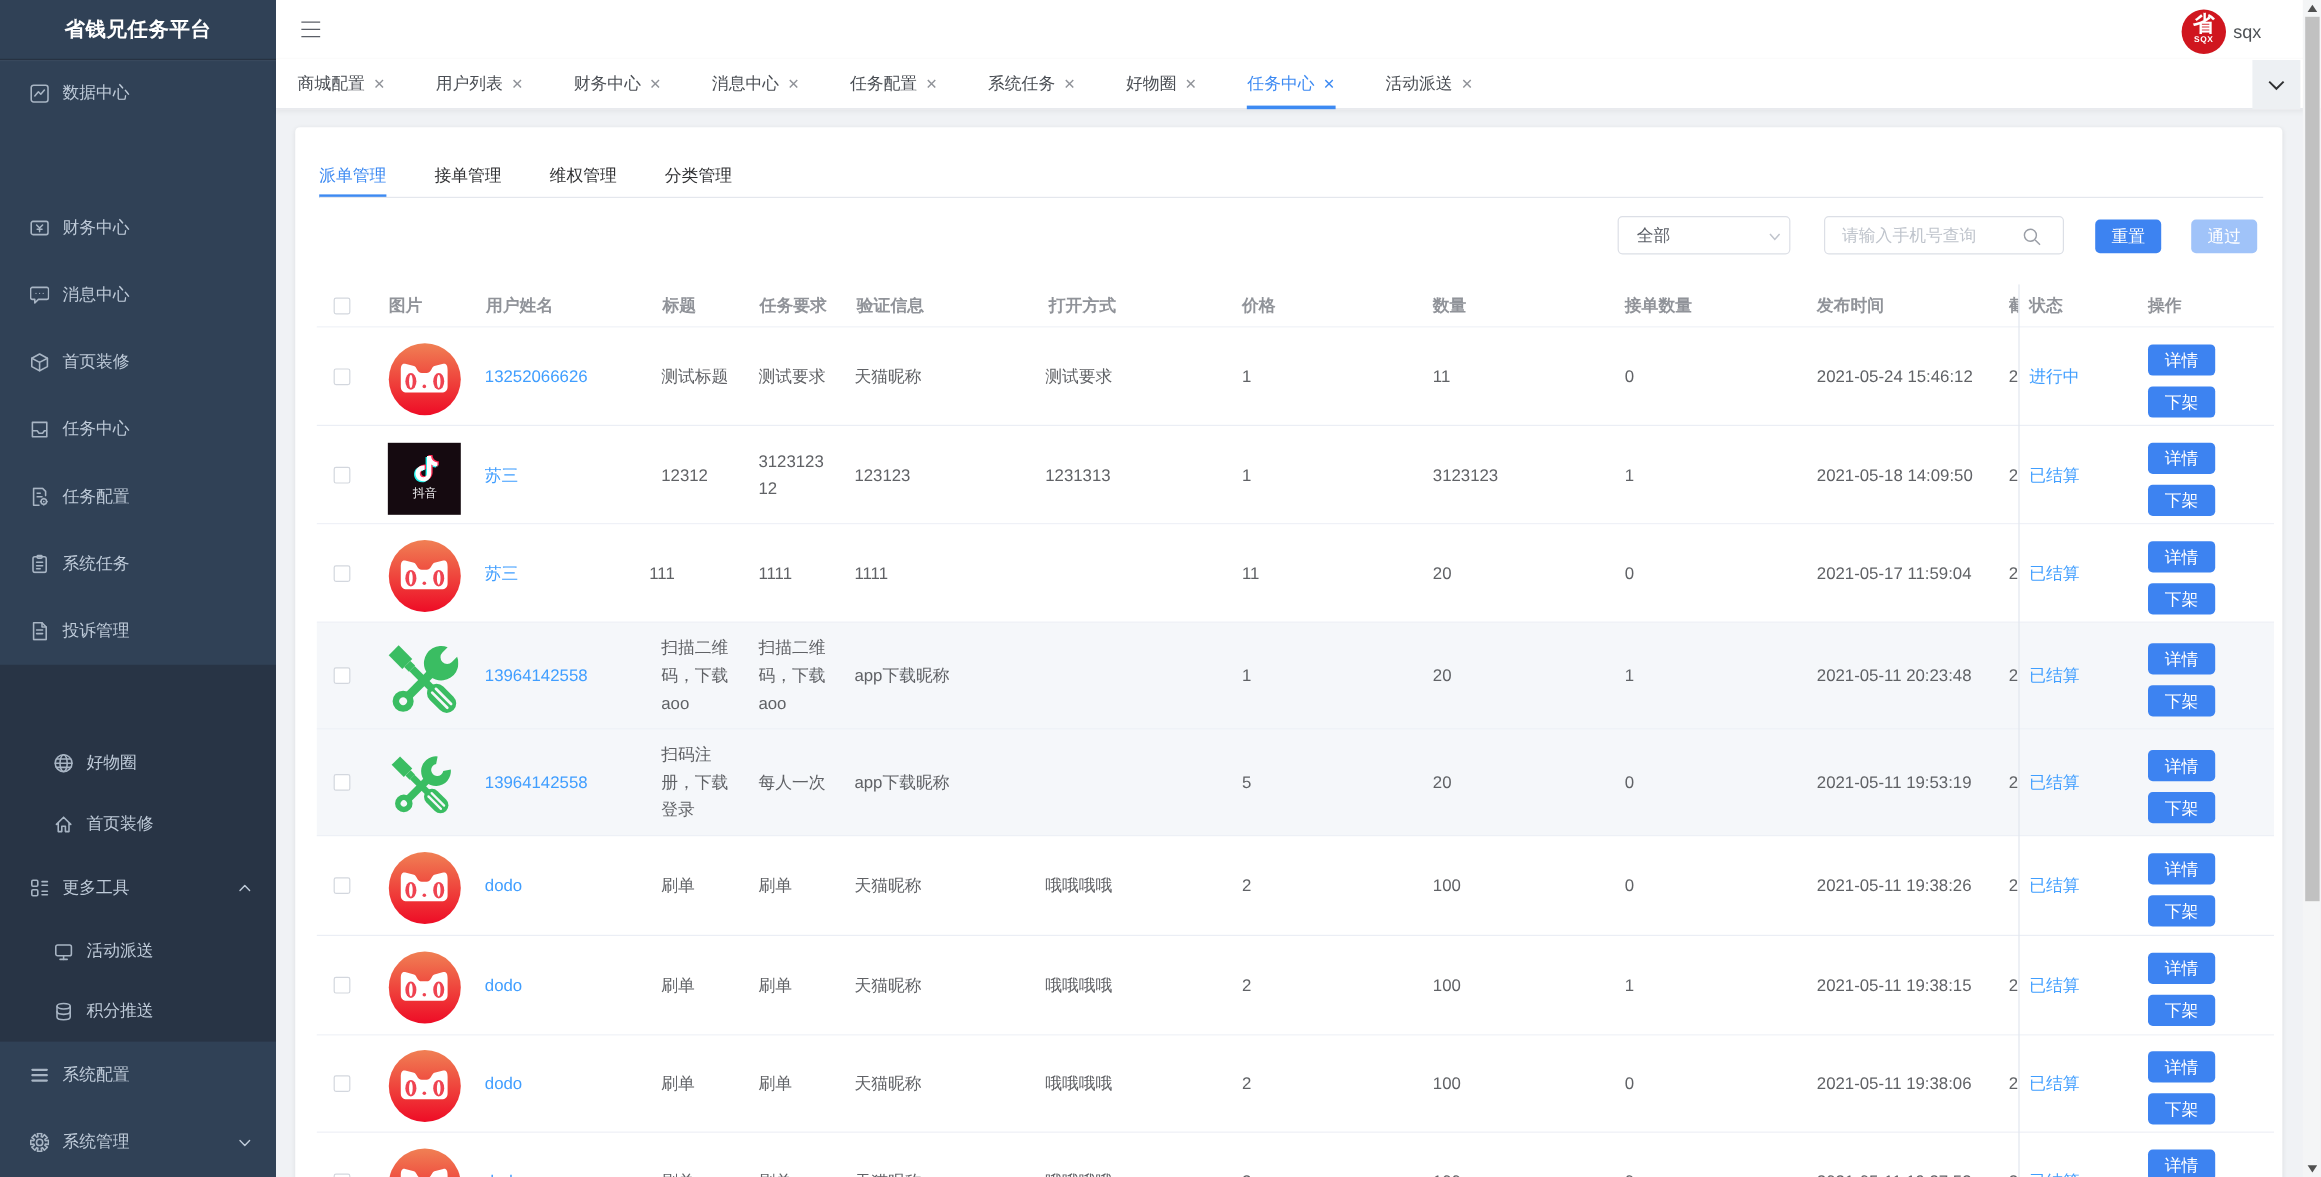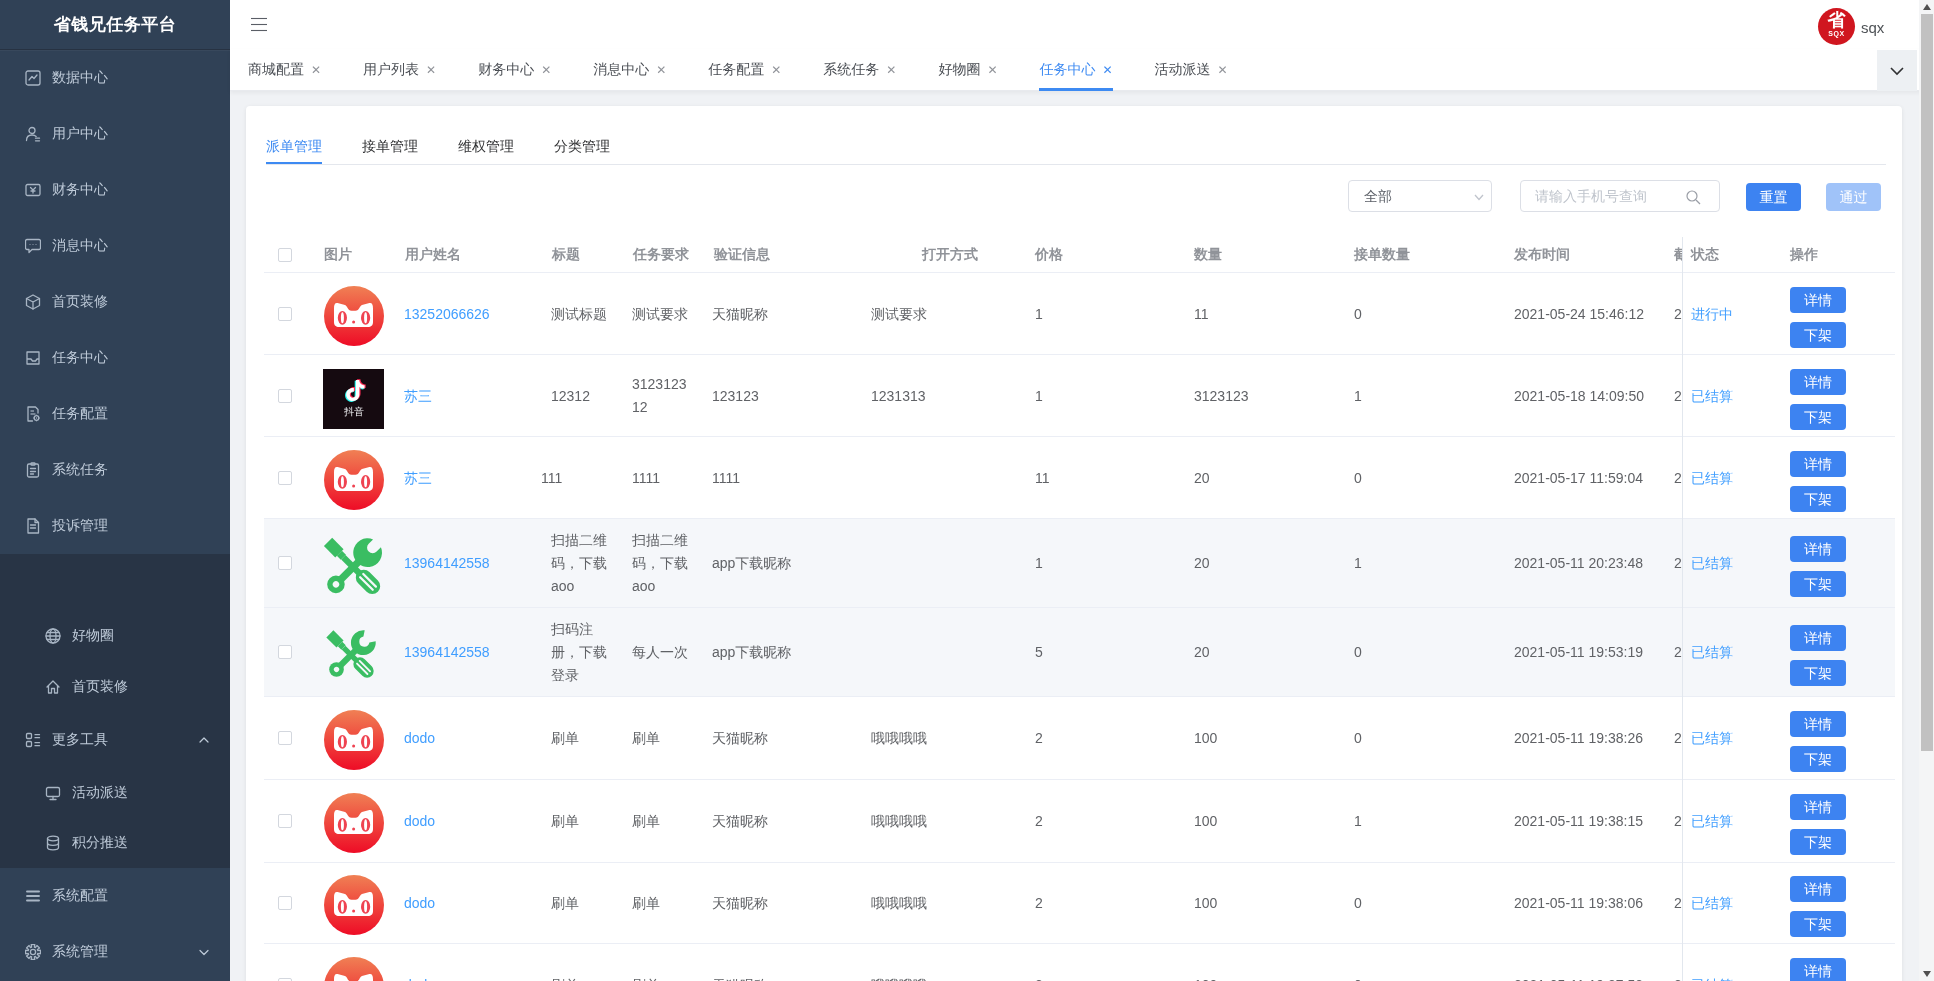--- a/index.html
+++ b/index.html
@@ -69,29 +69,20 @@
 <div id="sidebar">
   <div id="logo">省钱兄任务平台</div>
   <div id="darkblock"></div>
   <div class="mi" style="top:50px;height:56px;">
       <svg class="ic" viewBox="0 0 16 16">
         <rect x="1" y="1" width="14" height="14" rx="2" stroke="#a8b5c4" stroke-width="1.3" fill="none" stroke-linecap="round" stroke-linejoin="round"></rect>
         <polyline points="4,10 7,6.5 9,8.5 12,5" stroke="#a8b5c4" stroke-width="1.3" fill="none" stroke-linecap="round" stroke-linejoin="round"></polyline>
       </svg>
       <span class="tx">数据中心</span>
     </div>
-  <div class="mi" style="top:106px;height:56px;">
-      <svg class="ic" viewBox="0 0 16 16">
-        <circle cx="7" cy="4.5" r="3" stroke="#a8b5c4" stroke-width="1.3" fill="none" stroke-linecap="round" stroke-linejoin="round"></circle>
-        <path d="M1.5 14.5 C1.5 10.5 4 9 7 9 C8.8 9 10.2 9.5 11.2 10.4" stroke="#a8b5c4" stroke-width="1.3" fill="none" stroke-linecap="round" stroke-linejoin="round"></path>
-        <line x1="10.5" y1="12.2" x2="14.5" y2="12.2" stroke="#a8b5c4" stroke-width="1.3" fill="none" stroke-linecap="round" stroke-linejoin="round"></line>
-        <line x1="10.5" y1="14.8" x2="14.5" y2="14.8" stroke="#a8b5c4" stroke-width="1.3" fill="none" stroke-linecap="round" stroke-linejoin="round"></line>
-      </svg>
-      <span class="tx">用户中心</span>
-    </div>
   <div class="mi" style="top:162px;height:56px;">
       <svg class="ic" viewBox="0 0 16 16">
         <rect x="1" y="2.5" width="14" height="11" rx="1.5" stroke="#a8b5c4" stroke-width="1.3" fill="none" stroke-linecap="round" stroke-linejoin="round"></rect>
         <path d="M5.5 5.5 L8 8 L10.5 5.5 M8 8 L8 11 M6 9 L10 9" stroke="#a8b5c4" stroke-width="1.3" fill="none" stroke-linecap="round" stroke-linejoin="round"></path>
       </svg>
       <span class="tx">财务中心</span>
     </div>
   <div class="mi" style="top:218px;height:56px;">
       <svg class="ic" viewBox="0 0 16 16">
         <path d="M2 1.5 h12 a1.5 1.5 0 0 1 1.5 1.5 v7 a1.5 1.5 0 0 1 -1.5 1.5 h-7 l-3 3 v-3 h-2 a1.5 1.5 0 0 1 -1.5 -1.5 v-7 a1.5 1.5 0 0 1 1.5 -1.5 z" stroke="#a8b5c4" stroke-width="1.3" fill="none" stroke-linecap="round" stroke-linejoin="round"></path>
@@ -257,21 +248,21 @@
   </div>
 <div class="btn" style="left:1746px;">重置</div>
 <div class="btn dis" style="left:1826px;">通过</div>
 <div id="thead">
   <div class="cb" style="top:18px;"></div>
   <div class="h" style="left:60px;">图片</div>
   <div class="h" style="left:141px;">用户姓名</div>
   <div class="h" style="left:288px;">标题</div>
   <div class="h" style="left:369px;">任务要求</div>
   <div class="h" style="left:450px;">验证信息</div>
-  <div class="h" style="left:610px;margin-left:48px;">打开方式</div>
+  <div class="h" style="left:610px;">打开方式</div>
   <div class="h" style="left:771px;">价格</div>
   <div class="h" style="left:930px;">数量</div>
   <div class="h" style="left:1090px;">接单数量</div>
   <div class="h" style="left:1250px;">发布时间</div>
   <div class="h" style="left:1410px;width:8px;overflow:hidden;">截止时间</div>
   <div class="h" style="left:1427px;">状态</div>
   <div class="h" style="left:1526px;">操作</div>
 </div>
 <div class="row" style="top:273px;height:82px;">
     <div class="cb"></div>

